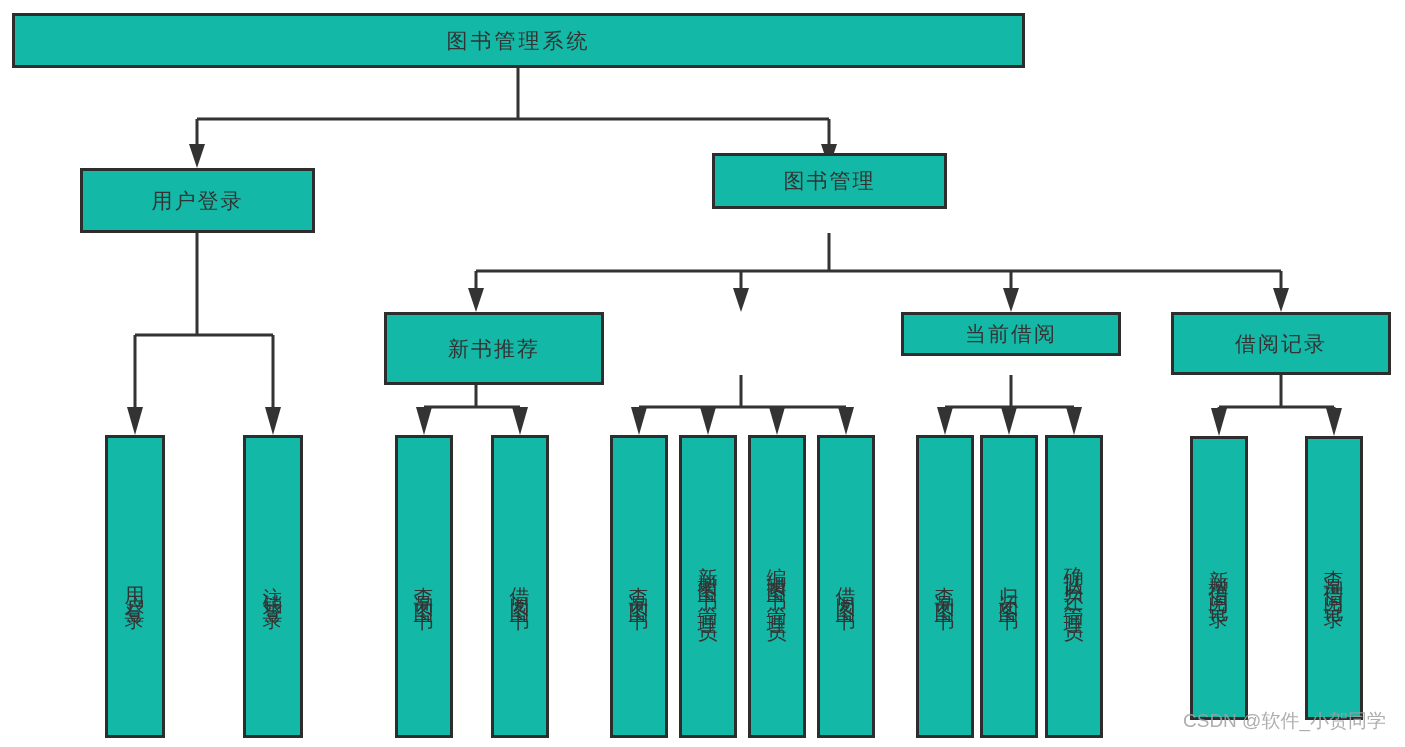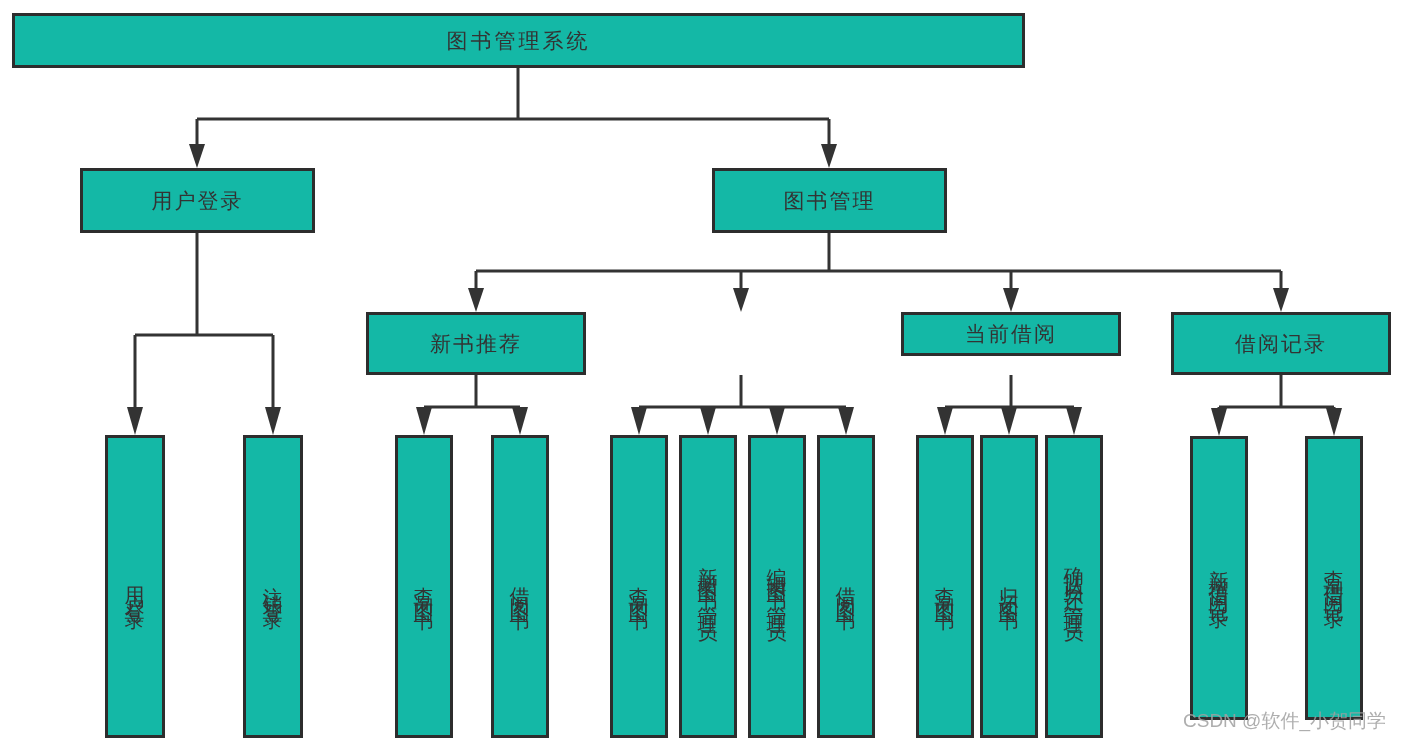--- a/index.html
+++ b/index.html
@@ -76,23 +76,23 @@
       <polygon points="1001,407 1017,407 1009,435"></polygon>
       <polygon points="1066,407 1082,407 1074,435"></polygon>
       <polygon points="1211,408 1227,408 1219,436"></polygon>
       <polygon points="1326,408 1342,408 1334,436"></polygon>
     </g>
   </svg>
 
   <div class="node root" style="left:12px;top:13px;width:1013px;height:55px">图书管理系统</div>
 
   <div class="node h" style="left:80px;top:168px;width:235px;height:65px">用户登录</div>
-  <div class="node h" style="left:712px;top:168px;width:235px;height:65px">图书管理</div>
+  <div class="node h" style="left:712px;top:153px;width:235px;height:56px">图书管理</div>
 
-  <div class="node h" style="left:366px;top:312px;width:220px;height:63px">新书推荐</div>
+  <div class="node h" style="left:384px;top:312px;width:220px;height:73px">新书推荐</div>
   <div class="node h" style="left:901px;top:312px;width:220px;height:44px">当前借阅</div>
   <div class="node h" style="left:1171px;top:312px;width:220px;height:63px">借阅记录</div>
 
   <div class="node v" style="left:105px;top:435px;width:60px;height:303px">用户登录</div>
   <div class="node v" style="left:243px;top:435px;width:60px;height:303px">注销登录</div>
 
   <div class="node v" style="left:395px;top:435px;width:58px;height:303px">查询图书</div>
   <div class="node v" style="left:491px;top:435px;width:58px;height:303px">借阅图书</div>
 
   <div class="node v" style="left:610px;top:435px;width:58px;height:303px">查询图书</div>

